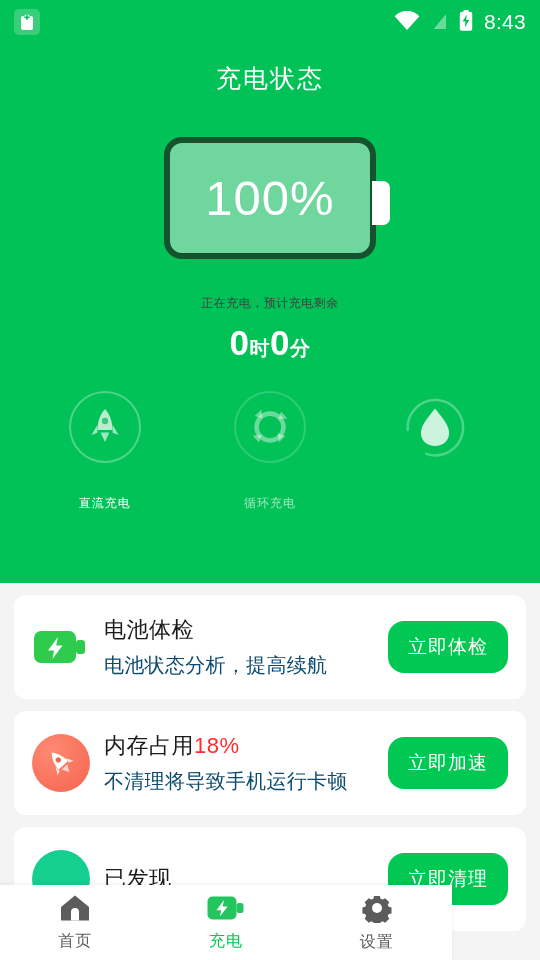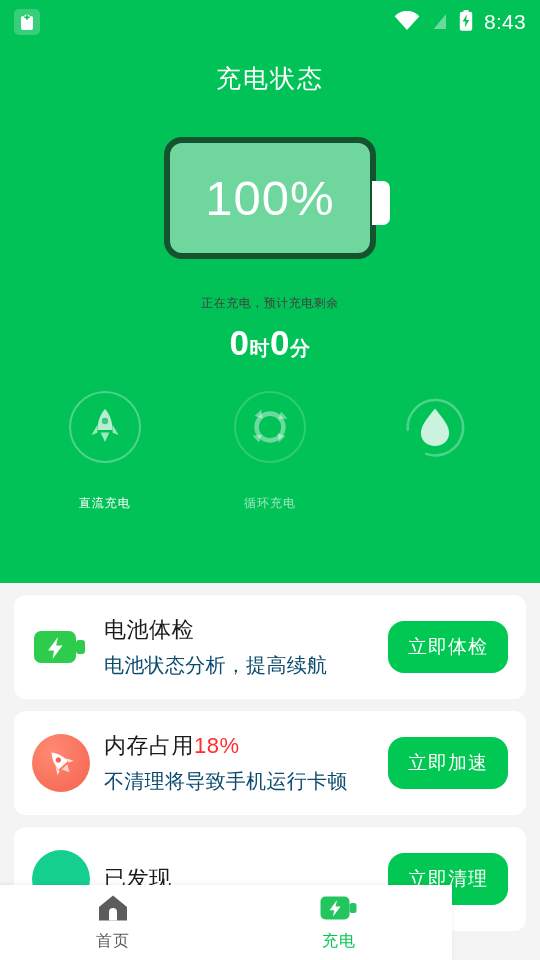--- a/index.html
+++ b/index.html
@@ -302,16 +302,28 @@
       <span>
         <svg width="38" height="28" viewBox="0 0 38 28">
           <rect x="0.5" y="2.5" width="29" height="23" rx="5" fill="#22c55e"></rect>
           <rect x="29.5" y="9" width="7" height="10" rx="2.5" fill="#22c55e"></rect>
           <path d="M17 6 L9.5 16.2 L14.2 16.2 L13 22.6 L20.6 12.4 L15.6 12.4 Z" fill="#ffffff"></path>
         </svg>
       </span>
       <span class="nav-label">充电</span>
     </div>
 
+    <div class="nav-item">
+      <span>
+        <svg width="30" height="30" viewBox="0 0 30 30">
+          <path d="M11.6 1 h6.8 l.8 3.3 2.4 1.0 2.9-1.7 4.8 4.8 -1.7 2.9 1.0 2.4 3.3 .8 v6.8
+                   l-3.3 .8 -1.0 2.4 1.7 2.9 -4.8 4.8 -2.9-1.7 -2.4 1.0 -.8 3.3 h-6.8
+                   l-.8-3.3 -2.4-1.0 -2.9 1.7 -4.8-4.8 1.7-2.9 -1.0-2.4 -3.3-.8 v-6.8
+                   l3.3-.8 1.0-2.4 -1.7-2.9 4.8-4.8 2.9 1.7 2.4-1.0 Z" transform="scale(0.86) translate(2.4,2.4)" fill="#5c5c5c"></path>
+          <circle cx="15" cy="15" r="5" fill="#ffffff"></circle>
+        </svg>
+      </span>
+      <span class="nav-label">设置</span>
+    </div>
 
   </div>
 
 </div>
 
 </body></html>

